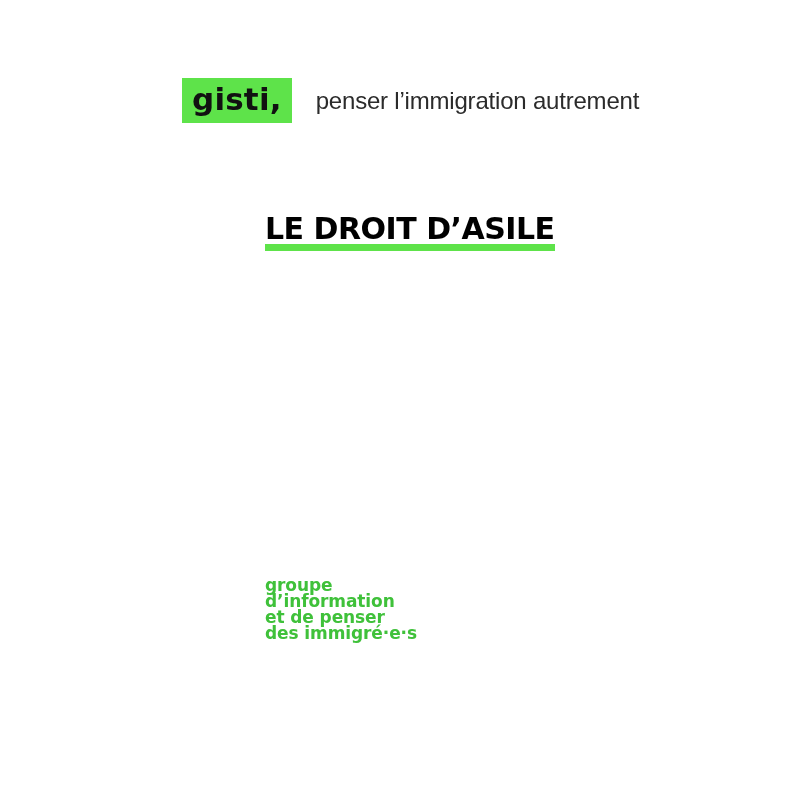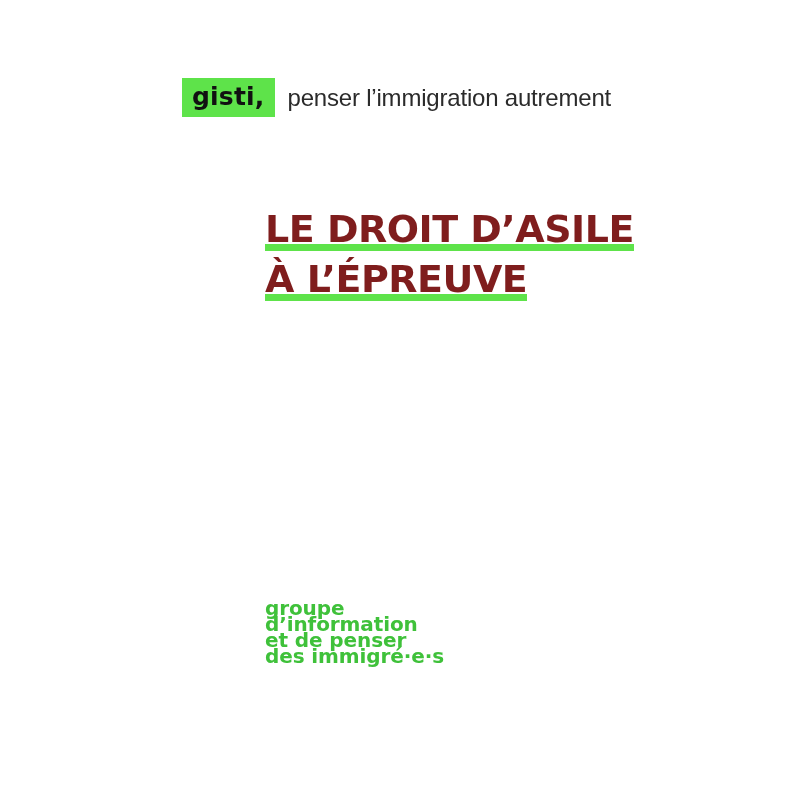--- a/index.html
+++ b/index.html
@@ -22,50 +22,50 @@
     left: 182px;
     top: 78px;
     display: flex;
     align-items: center;
     white-space: nowrap;
   }
   .logo-mark {
     background: #5ee34a;
     color: #111111;
     font-weight: bold;
-    font-size: 25px;
+    font-size: 31px;
     line-height: 1;
     padding: 6px 10px 8px 10px;
     letter-spacing: 0.2px;
     font-family: "DejaVu Sans", sans-serif;
   }
   .logo-tagline {
     color: #2b2b2b;
     font-size: 24px;
-    margin-left: 13px;
+    margin-left: 24px;
     letter-spacing: -0.2px;
     font-family: "Liberation Sans", sans-serif;
   }
 
   
   .title-block {
     position: absolute;
     left: 265px;
     top: 205px;
     width: 480px;
   }
   .title-line {
     display: block;
     position: relative;
     font-family: "DejaVu Sans", sans-serif;
     font-weight: bold;
-    font-size: 38px;
+    font-size: 30px;
     line-height: 48px;
     letter-spacing: -0.5px;
-    color: #7f1d1d;
+    color: #000000;
     white-space: nowrap;
     margin-bottom: 2px;
     width: max-content;
   }
   .title-line .txt {
     position: relative;
     z-index: 2;
   }
   .title-line .rule {
     position: absolute;
@@ -74,49 +74,45 @@
     height: 7px;
     width: 100%;
     background: #5ee34a;
     z-index: 1;
   }
 
   
   .footer-mark {
     position: absolute;
     left: 265px;
-    top: 600px;
+    top: 577px;
     color: #3fc13a;
     font-family: "DejaVu Sans", sans-serif;
     font-weight: bold;
-    font-size: 20px;
+    font-size: 17px;
     line-height: 16px;
     letter-spacing: -0.1px;
   }
   .footer-mark span {
     display: block;
   }
 </style>
 </head>
 <body>
 
 <div class="logo-line">
   <span class="logo-mark">gisti,</span>
   <span class="logo-tagline">penser l’immigration autrement</span>
 </div>
 
 <div class="title-block">
   <div class="title-line">
     <span class="rule"></span>
     <span class="txt">LE DROIT D’ASILE</span>
   </div>
-  <div class="title-line">
-    <span class="rule"></span>
-    <span class="txt">À L’ÉPREUVE</span>
-  </div>
 </div>
 
 <div class="footer-mark">
   <span>groupe</span>
   <span>d’information</span>
   <span>et de penser</span>
   <span>des immigré·e·s</span>
 </div>
 
 </body></html>

